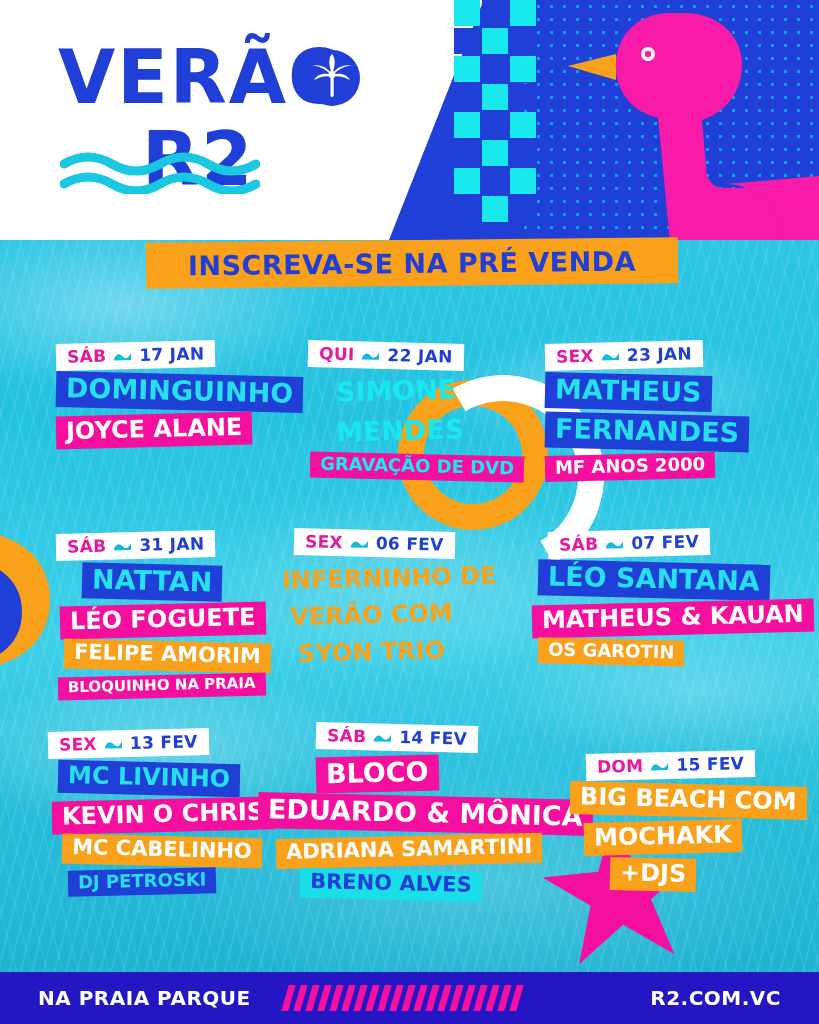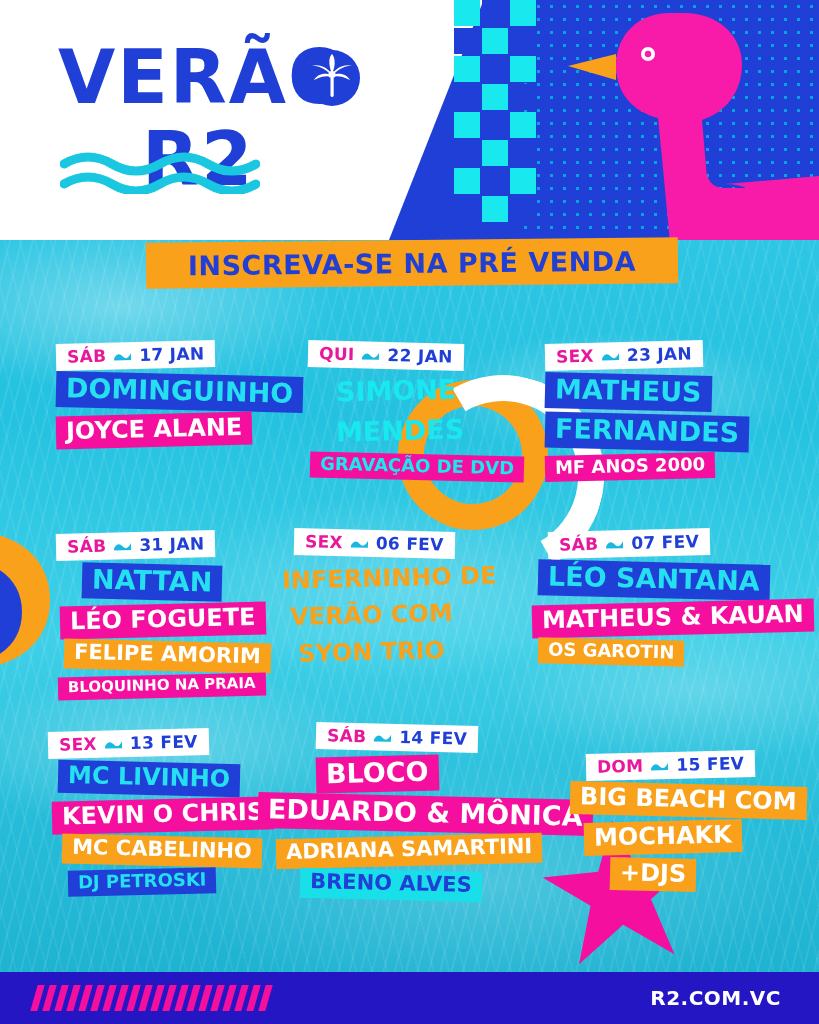--- a/index.html
+++ b/index.html
@@ -373,20 +373,21 @@
       <div class="stack" style="margin-top:5px; position:relative; z-index:3;">
         <span class="act a-yellow s25 tilt-r">BIG BEACH COM</span>
         <span class="act a-yellow s25 tilt-l" style="margin-left:14px;">MOCHAKK</span>
         <span class="act a-yellow s25 tilt-r" style="margin-left:40px;">+DJS</span>
       </div>
     </div>
 
   </div>
 
   <div class="footer">
+    <span class="ftxt ftl">NA PRAIA PARQUE</span>
     <div class="stripes">
       <div class="stripe"></div>
         <div class="stripe"></div>
         <div class="stripe"></div>
       <div class="stripe"></div>
         <div class="stripe"></div>
         <div class="stripe"></div>
       <div class="stripe"></div>
         <div class="stripe"></div>
         <div class="stripe"></div>

